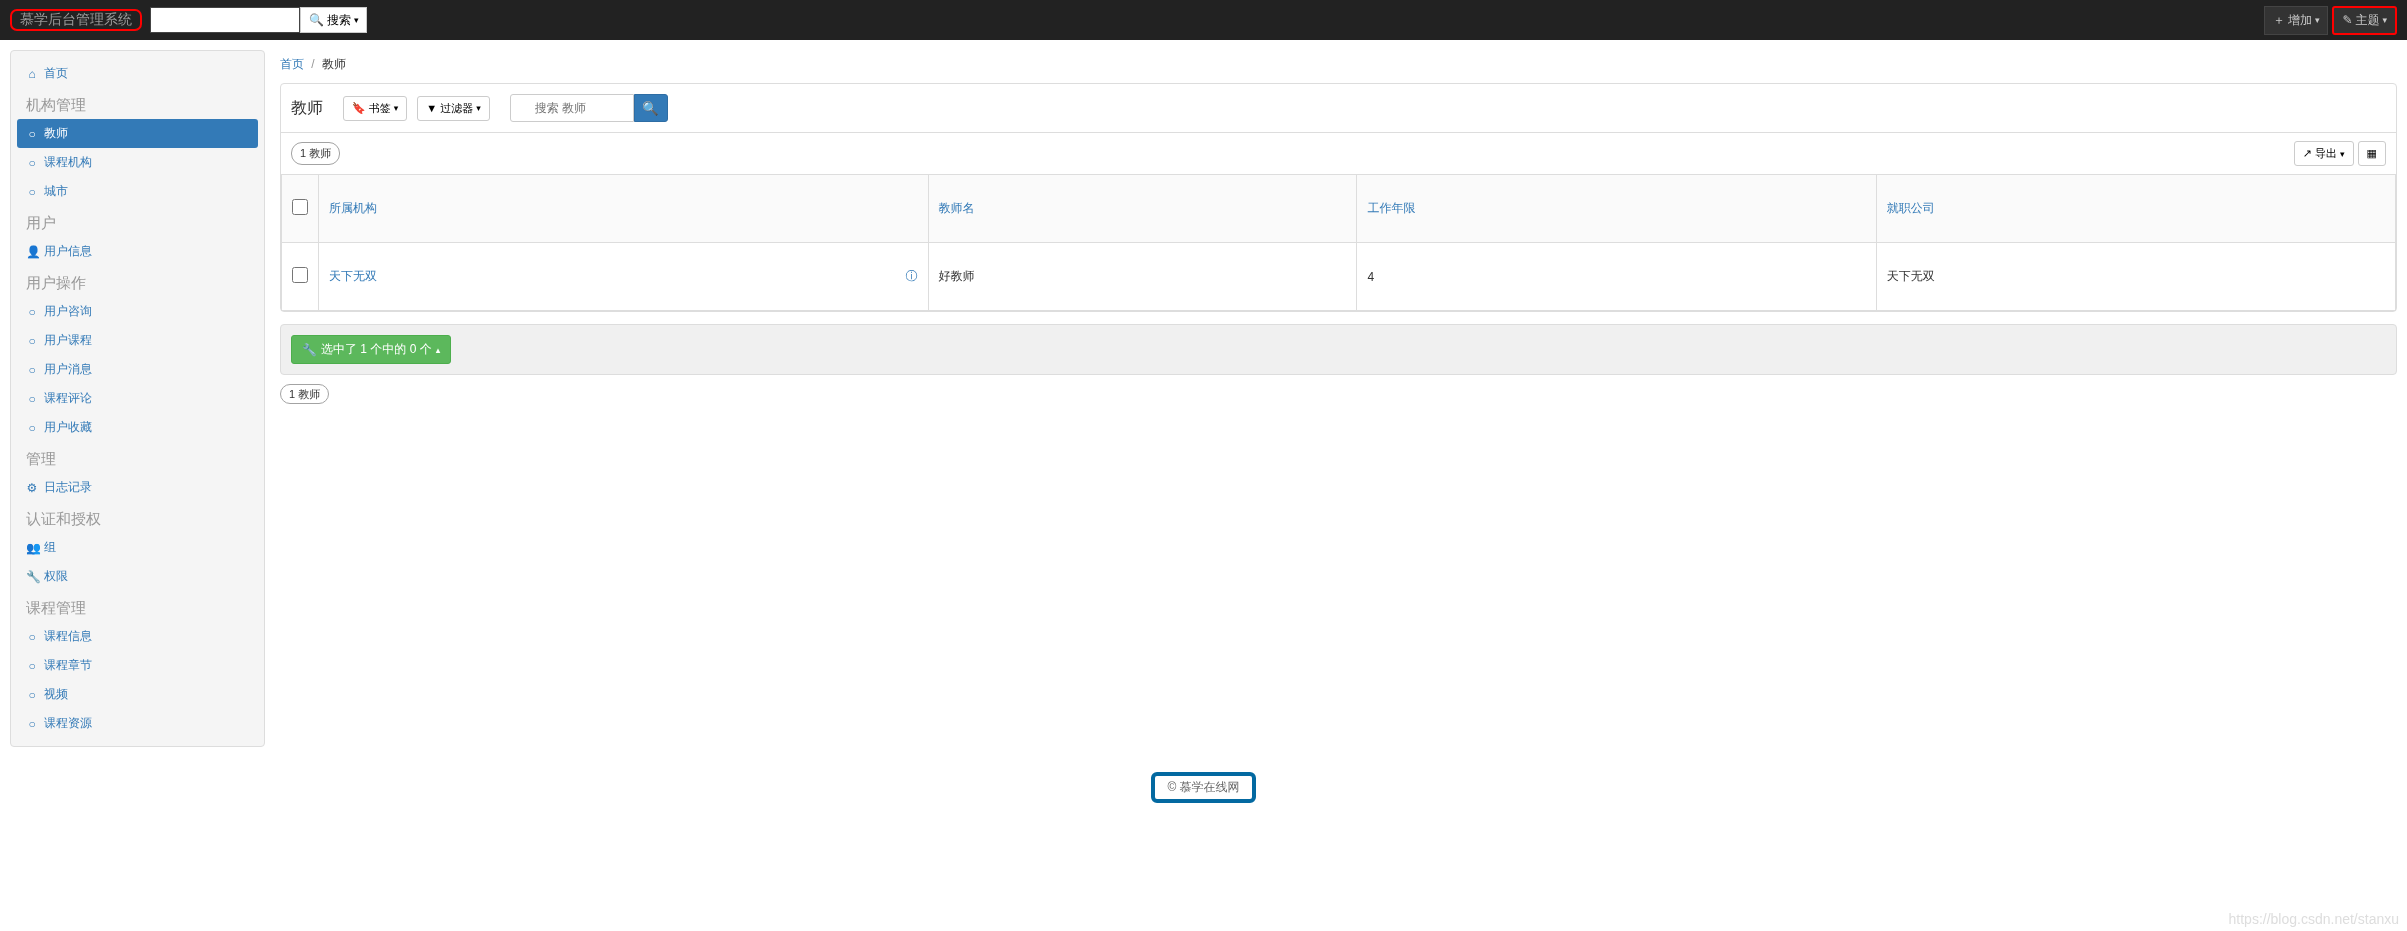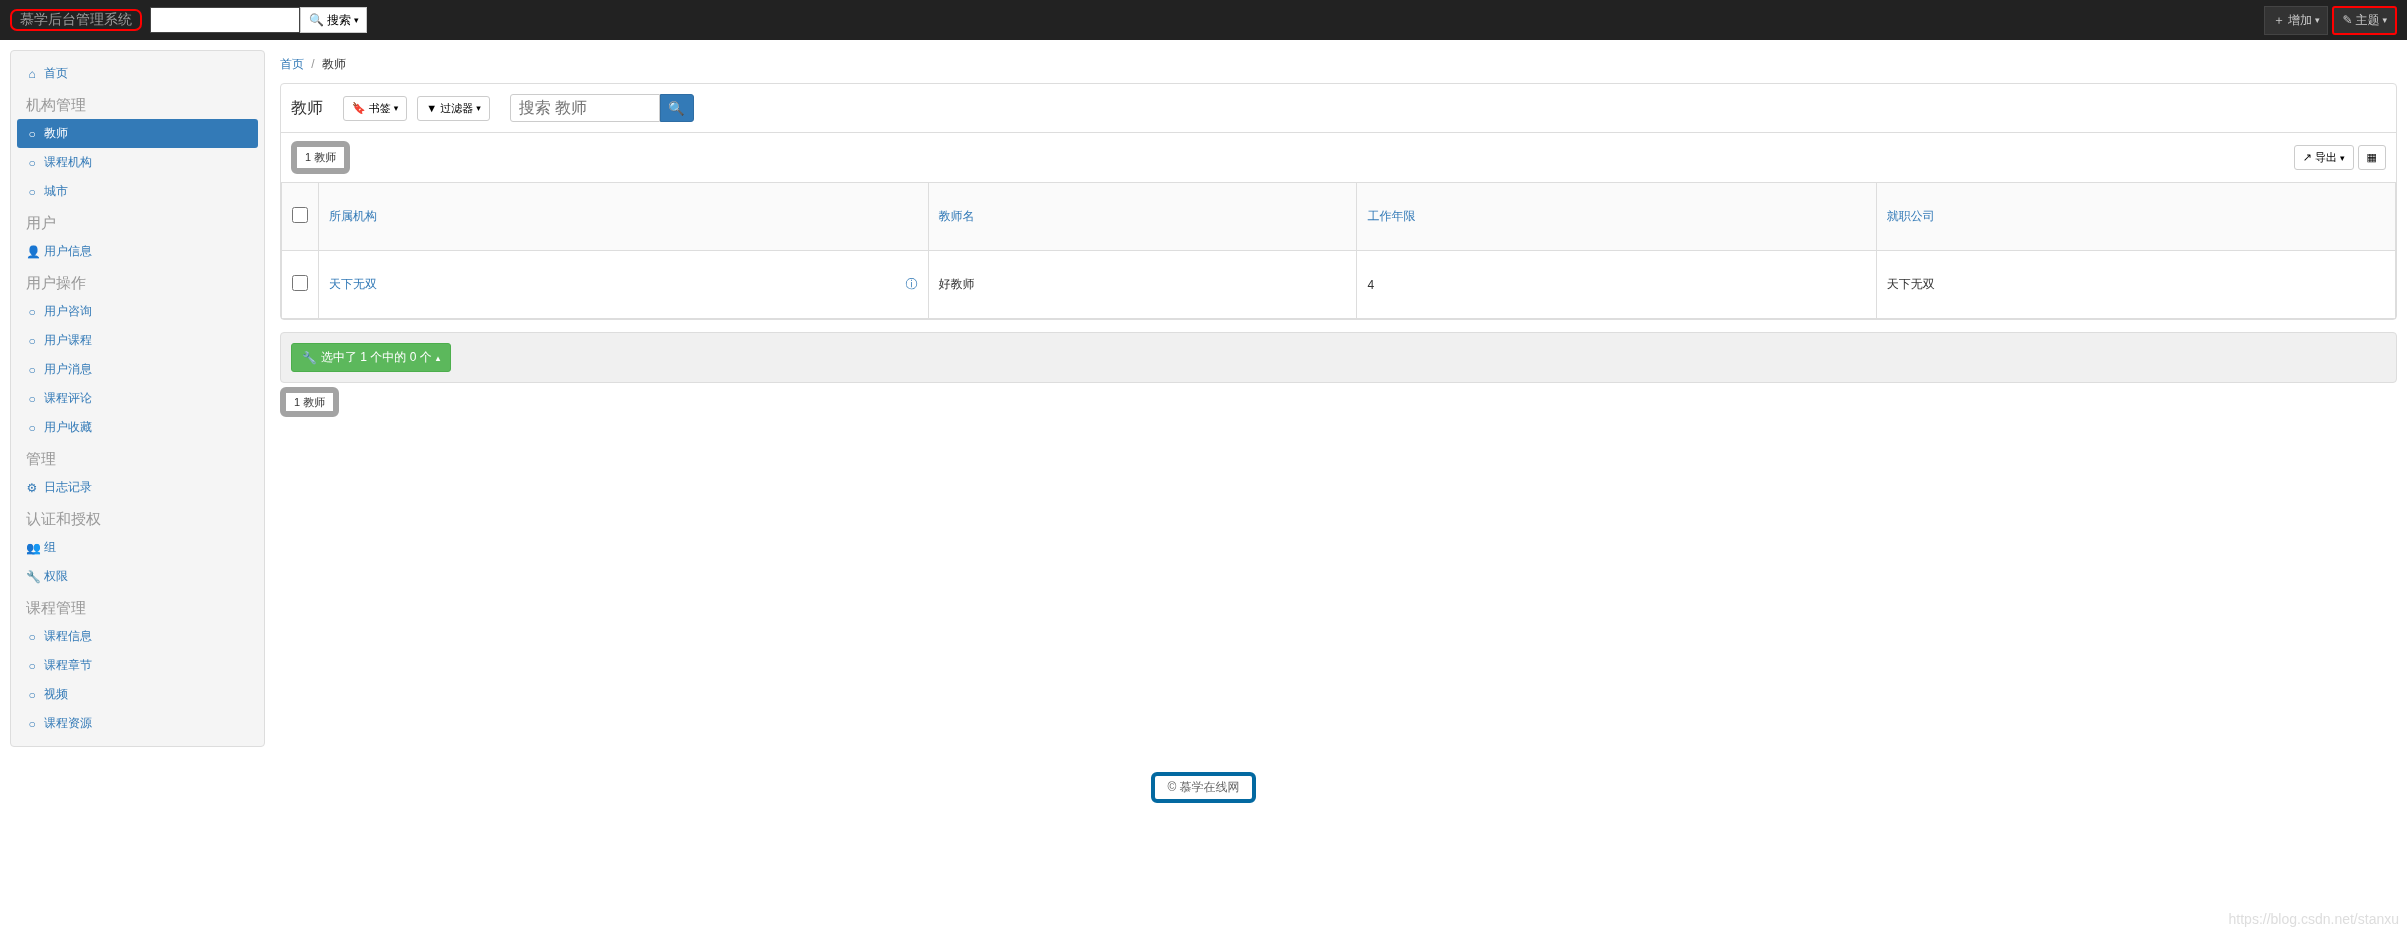--- a/index.html
+++ b/index.html
@@ -20,24 +20,24 @@
 .icon { width: 12px; display: inline-block; text-align: center; font-style: normal; }
 .content { flex: 1; }
 .breadcrumb { padding: 6px 0 10px; font-size: 12px; }
 .breadcrumb a { color: #337ab7; text-decoration: none; }
 .breadcrumb .sep { margin: 0 4px; color: #999; }
 .panel { border: 1px solid #ddd; border-radius: 4px; margin-bottom: 12px; }
 .toolbar { padding: 10px; display: flex; align-items: center; gap: 10px; border-bottom: 1px solid #ddd; }
 .toolbar-title { font-size: 16px; margin-right: 10px; }
 .tb-btn { background: #fff; border: 1px solid #ccc; padding: 4px 8px; cursor: pointer; font-size: 11px; display: inline-flex; align-items: center; gap: 3px; border-radius: 3px; }
 .search-group { display: flex; margin-left: 10px; }
-.search-group input { width: 150px; height: 28px; border: 1px solid #ccc; border-radius: 3px 0 0 3px; padding: 0 8px; font-size: 16px; }
+.search-group input { width: 124px; height: 28px; border: 1px solid #ccc; border-radius: 3px 0 0 3px; padding: 0 24px; font-size: 12px; }
 .search-group button { width: 34px; height: 28px; background: #337ab7; color: #fff; border: 1px solid #2e6da4; border-radius: 0 3px 3px 0; cursor: pointer; }
 .sub-bar { padding: 8px 10px; display: flex; align-items: center; justify-content: space-between; }
-.count-badge { border: 6px solid #a3a3a3; padding: 3px 8px; border-radius: 6px; font-size: 11px; }
+.count-badge { border: 1px solid #a3a3a3; padding: 3px 8px; border-radius: 11px; font-size: 11px; }
 .right-actions { display: flex; gap: 4px; }
 .table { width: 100%; border-collapse: collapse; font-size: 12px; }
 .table th, .table td { border: 1px solid #ddd; padding: 24px 10px; text-align: left; }
 .table th { background: #fafafa; font-weight: normal; }
 .table th a { color: #337ab7; text-decoration: none; }
 .checkbox-cell { width: 30px; text-align: center; }
 input[type=checkbox] { width: 16px; height: 16px; cursor: pointer; }
 .cell-link { color: #337ab7; text-decoration: none; }
 .info-icon { float: right; color: #337ab7; cursor: pointer; }
 .action-bar { background: #f0f0f0; padding: 10px; border: 1px solid #ddd; border-radius: 4px; margin-bottom: 12px; }

